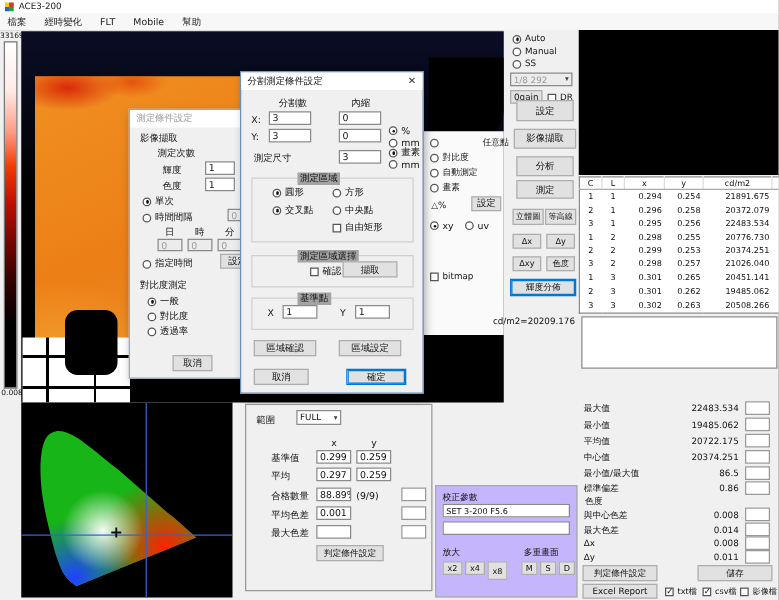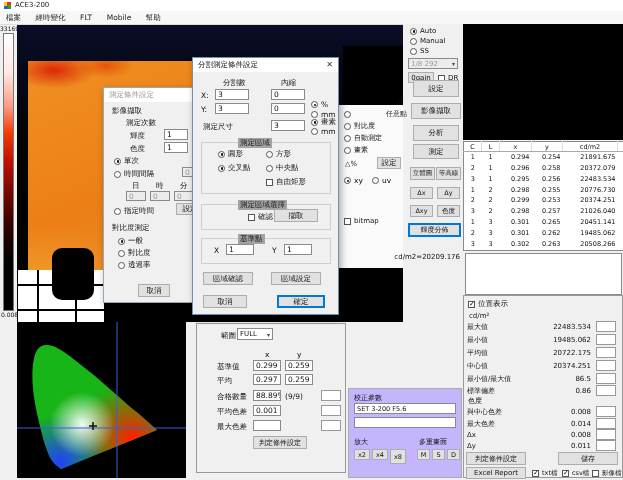--- a/index.html
+++ b/index.html
@@ -277,21 +277,21 @@
         <line x1="0" y1="106" x2="169" y2="106" stroke="#3c5fd8" stroke-width="1"></line>
         <g>
           <line x1="72" y1="104" x2="80" y2="104" stroke="#111" stroke-width="1.5"></line>
           <line x1="76" y1="100" x2="76" y2="108" stroke="#111" stroke-width="1.5"></line>
         </g>
       </g>
     </svg>
   </div>
 
   <div class="abs" style="left:196px;top:323px;width:150px;height:150px;background:#f0f0f0;border:1px solid #999;box-sizing:border-box;">
-    <span class="lbl abs" style="left:24px;top:7px;">範圍</span>
+    <span class="lbl abs" style="left:8px;top:7px;">範圍</span>
     <div class="combo abs" style="left:40px;top:4px;width:36px;height:12px;">
       <span>FULL</span>
         <span class="arr">▾</span>
     </div>
     <span class="lbl abs" style="left:68px;top:26px;">x</span>
     <span class="lbl abs" style="left:100px;top:26px;">y</span>
     <span class="lbl abs" style="left:20px;top:38px;">基準值</span>
     <div class="field abs" style="left:56px;top:36px;width:28px;height:11px;">0.299</div>
     <div class="field abs" style="left:88px;top:36px;width:28px;height:11px;">0.259</div>
     <span class="lbl abs" style="left:20px;top:52px;">平均</span>
@@ -317,27 +317,20 @@
     <span class="lbl abs" style="left:5px;top:48px;font-size:7px;">放大</span>
     <div class="btn" style="position:absolute;left:5px;top:60px;width:16px;height:11px;font-size:6.5px;">x2</div>
     <div class="btn" style="position:absolute;left:23px;top:60px;width:16px;height:11px;font-size:6.5px;">x4</div>
     <div class="btn" style="position:absolute;left:41px;top:60px;width:16px;height:15px;font-size:6.5px;">x8</div>
     <span class="lbl abs" style="left:70px;top:48px;font-size:7px;">多重畫面</span>
     <div class="btn" style="position:absolute;left:68px;top:60px;width:13px;height:11px;font-size:6.5px;">M</div>
     <div class="btn" style="position:absolute;left:83px;top:60px;width:13px;height:11px;font-size:6.5px;">S</div>
     <div class="btn" style="position:absolute;left:98px;top:60px;width:13px;height:11px;font-size:6.5px;">D</div>
   </div>
 
-  <div class="abs" style="left:463px;top:295px;width:160px;height:183px;background:#f0f0f0;border:1px solid #999;box-sizing:border-box;">
-    <div class="row" style="left:4px;top:3px;">
-        <span class="chk on"></span>
-        <span class="lbl">位置表示</span>
-      </div>
-    <span class="lbl abs" style="left:5px;top:16px;font-size:7px;">cd/m²</span>
-  </div>
   <div class="statrow" style="top:321px;">
     <span class="sl">最大值</span>
       <span class="sv">22483.534</span>
       <span class="judgebox"></span>
     </div>
   <div class="statrow" style="top:334px;">
     <span class="sl">最小值</span>
       <span class="sv">19485.062</span>
       <span class="judgebox"></span>
     </div>

